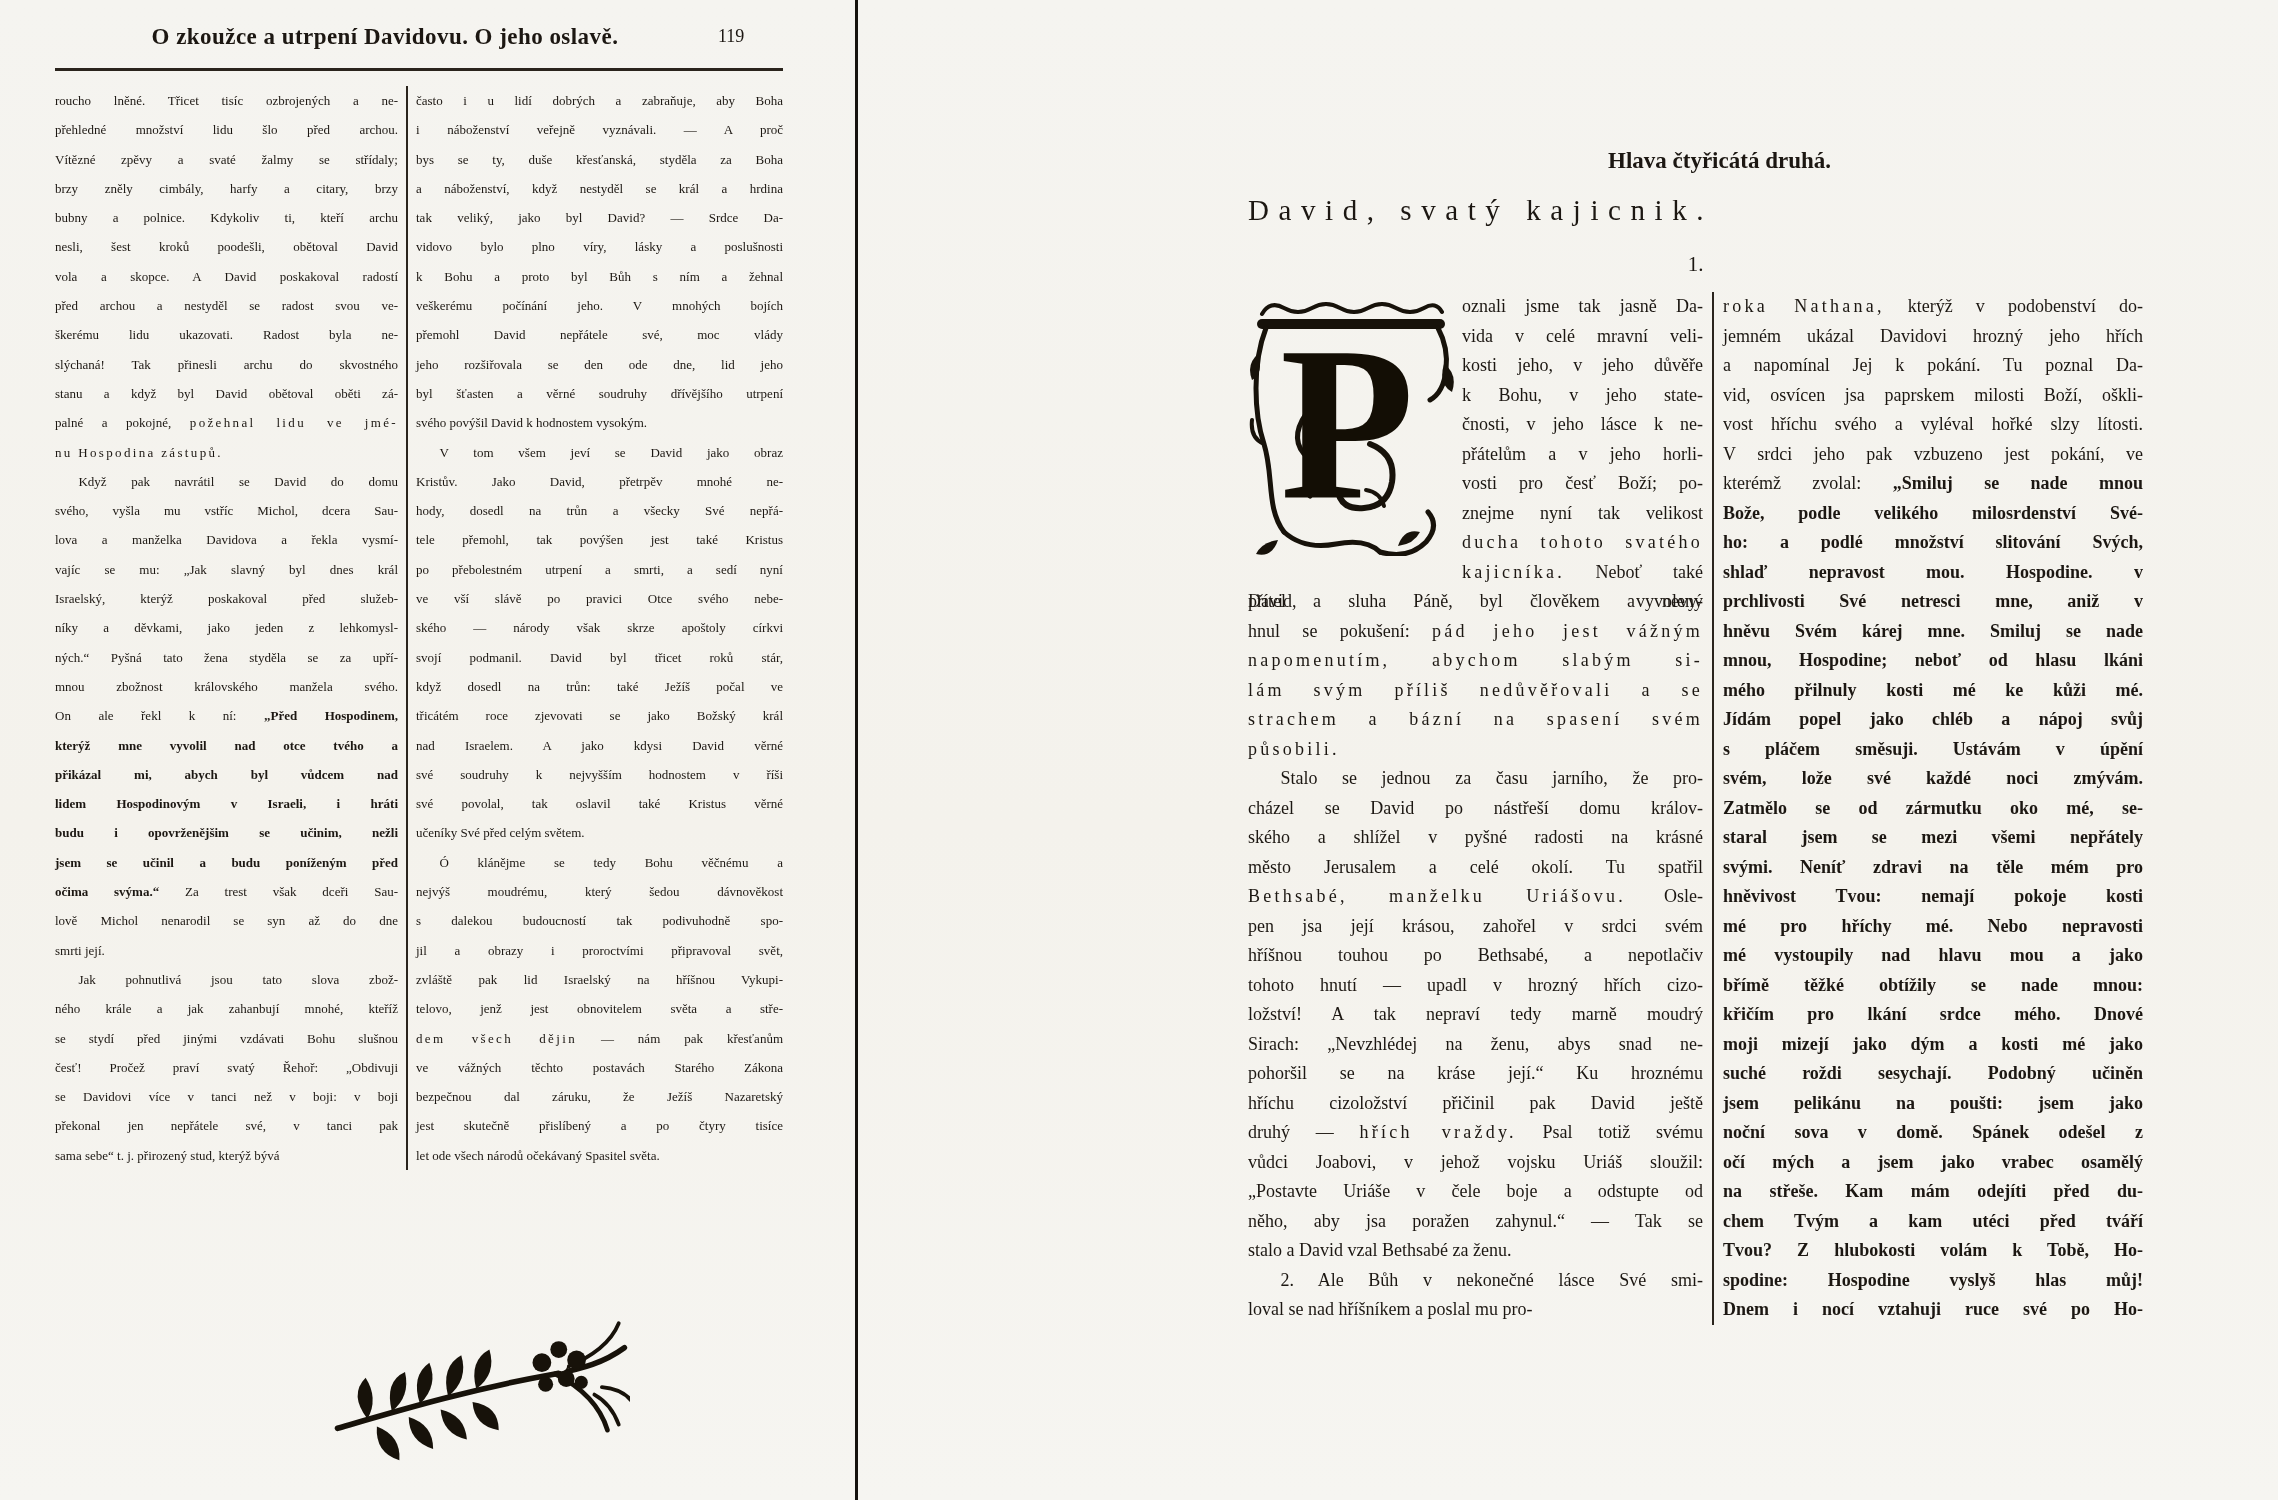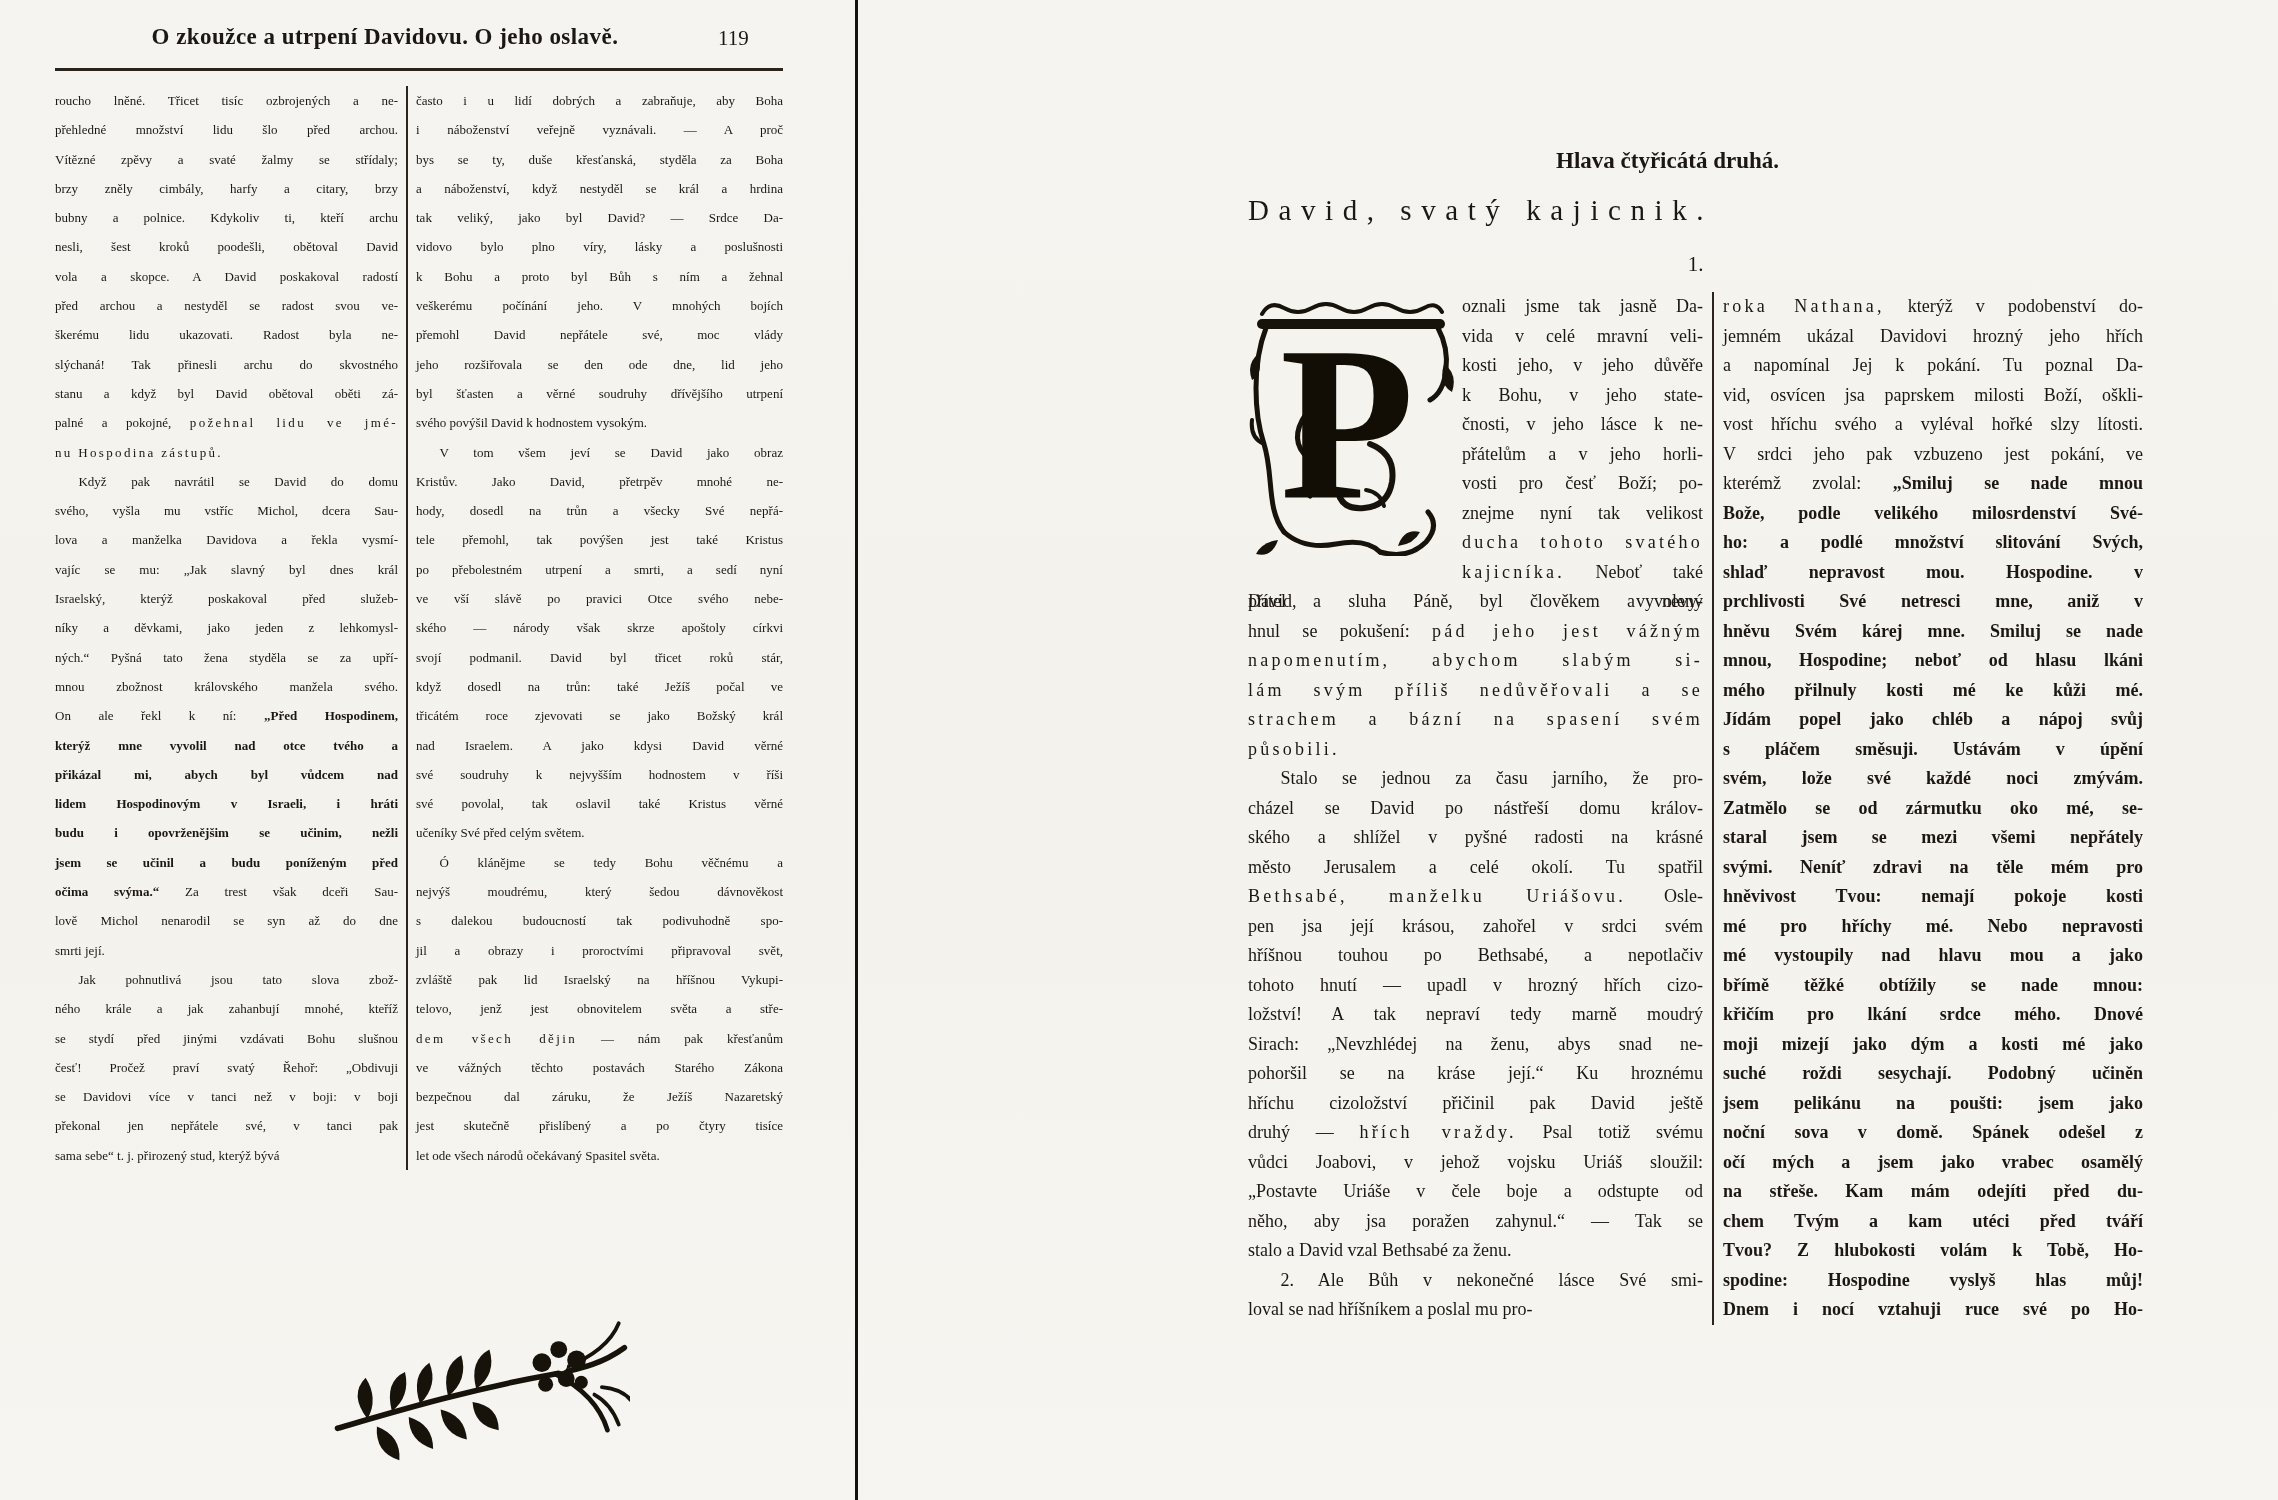--- a/index.html
+++ b/index.html
@@ -12,31 +12,31 @@
   .cols{position:absolute;display:flex;align-items:stretch;}
   .col-divider{width:2px;background:#2a241d;margin:0 8px;}
   .tl{text-align:justify;text-align-last:justify;}
   .tl.end{text-align-last:left;}
   .tl.ind{text-indent:1.8em;}
   .tl .b{font-weight:bold;}
   .tl .sp{letter-spacing:0.18em;}
   
   .lp-header{position:absolute;left:55px;top:24px;width:660px;text-align:center;
     font-weight:bold;font-size:23px;letter-spacing:0.02em;}
-  .lp-pagenum{position:absolute;left:718px;top:26px;font-size:21px;}
+  .lp-pagenum{position:absolute;left:718px;top:26px;font-size:18px;}
   .lp-rule{position:absolute;left:55px;top:68px;width:728px;height:3px;background:#2a241d;}
   .lp-cols{left:55px;top:86px;font-size:13px;line-height:29.3px;}
   .lp-cols .tl{height:29.3px;}
   .lp-col1{width:343px;}
   .lp-col2{width:367px;}
   .ornament{position:absolute;left:330px;top:1308px;width:300px;height:165px;}
   
   .page-fold{position:absolute;left:855px;top:0;width:3px;height:1500px;background:#15120e;}
   
-  .rp-heading{position:absolute;left:1220px;top:148px;width:895px;text-align:center;
+  .rp-heading{position:absolute;left:1272px;top:148px;width:895px;text-align:center;
     font-weight:bold;font-size:23px;}
   .rp-title{position:absolute;left:1248px;top:194px;width:895px;text-align:left;
     font-size:29px;letter-spacing:0.33em;}
   .rp-section{position:absolute;left:1248px;top:252px;width:895px;text-align:center;font-size:21px;}
   .rp-cols{left:1248px;top:292px;font-size:18px;line-height:29.5px;}
   .rp-cols .tl{height:29.5px;}
   .rp-cols .col-divider{margin:0 9px;}
   .rp-col1{width:455px;}
   .rp-col2{width:420px;}
   .initial{float:left;width:206px;height:262px;margin:2px 8px 4px 0;}

